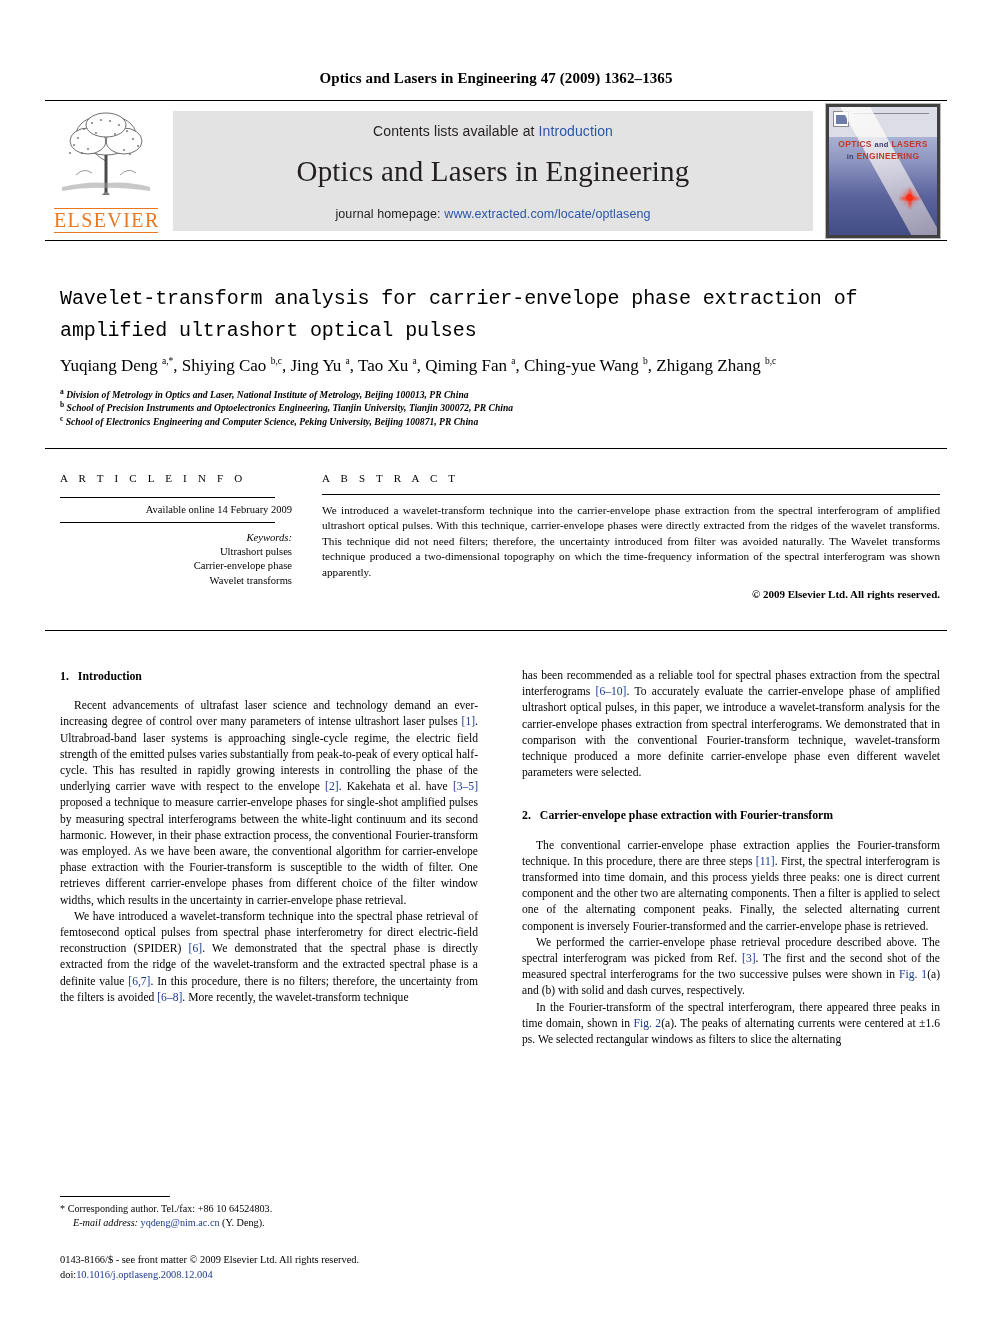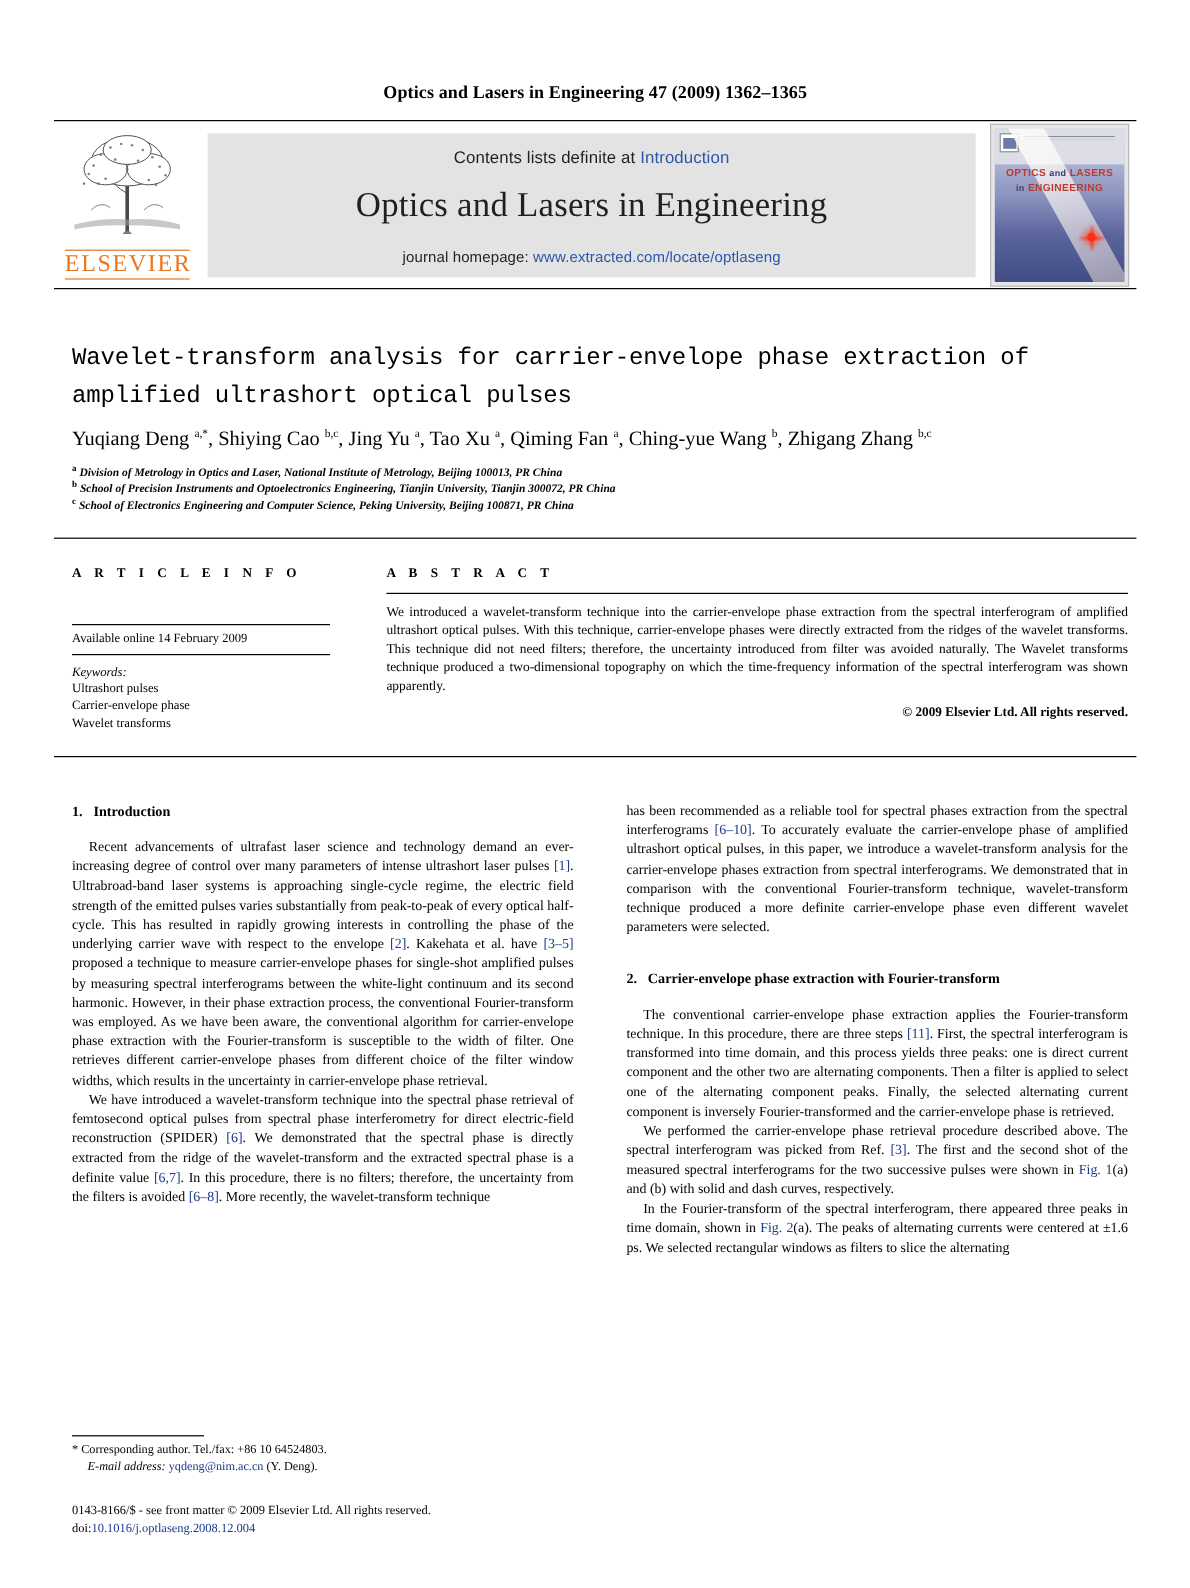--- a/index.html
+++ b/index.html
@@ -123,21 +123,21 @@
   }
 
   
   .cover {
     position: absolute;
     left: 780px;
     top: 0px;
     width: 116px;
     height: 136px;
     border: 1px solid #b9b9b9;
-    background: #e5e5e5;
+    background: #404040;
     box-sizing: border-box;
     padding: 3px;
   }
   .cover-inner {
     position: relative;
     width: 100%;
     height: 100%;
     background: linear-gradient(180deg,#cfd3e4 0%, #b3b9d6 18%, #8e96c1 42%, #5a639c 70%, #434d85 100%);
     overflow: hidden;
   }
@@ -276,31 +276,32 @@
     vertical-align: super;
     line-height: 0;
     font-style: normal;
   }
 
   
   .infohead {
     position: absolute;
     top: 472px;
     font-size: 11px;
-    font-weight: bold;
+    font-weight: normal;
     letter-spacing: 4.2px;
   }
   #article-info-head { left: 60px; }
   #abstract-head { left: 322px; }
 
   .info-col {
     position: absolute;
     left: 60px;
-    top: 520px;
+    top: 497px;
     width: 232px;
+    text-align: right;
   }
   .info-rule {
     border-top: 1.4px solid #000;
     width: 215px;
   }
   .avail-online {
     font-size: 10.5px;
     padding: 5px 0 5px 0;
     line-height: 14px;
   }
@@ -447,21 +448,21 @@
         <path d="M44 86 q4 -6 8 0 z" fill="#7a7a7a"></path>
         <g stroke="#6f6f6f" stroke-width="0.7" fill="none">
           <path d="M18 66 q8 -8 16 -2"></path>
           <path d="M62 66 q8 -8 16 -2"></path>
         </g>
       </svg>
       <div class="elsevier-word">ELSEVIER</div>
     </div>
 
     <div class="grayband">
-      <div class="contents-line"><span>Contents lists definite at </span><span class="sd">Introduction</span></div>
+      <div class="contents-line"><span>Contents lists available at </span><span class="sd">Introduction</span></div>
       <div class="journal-title">Optics and Lasers in Engineering</div>
       <div class="homepage-line"><span>journal homepage: </span><span class="url">www.extracted.com/locate/optlaseng</span></div>
     </div>
 
     <div class="cover">
       <div class="cover-inner">
         <div class="cover-top"></div>
         <div class="cover-els-box"></div>
         <div class="cover-tinytext"></div>
         <div class="cover-beam"></div>

